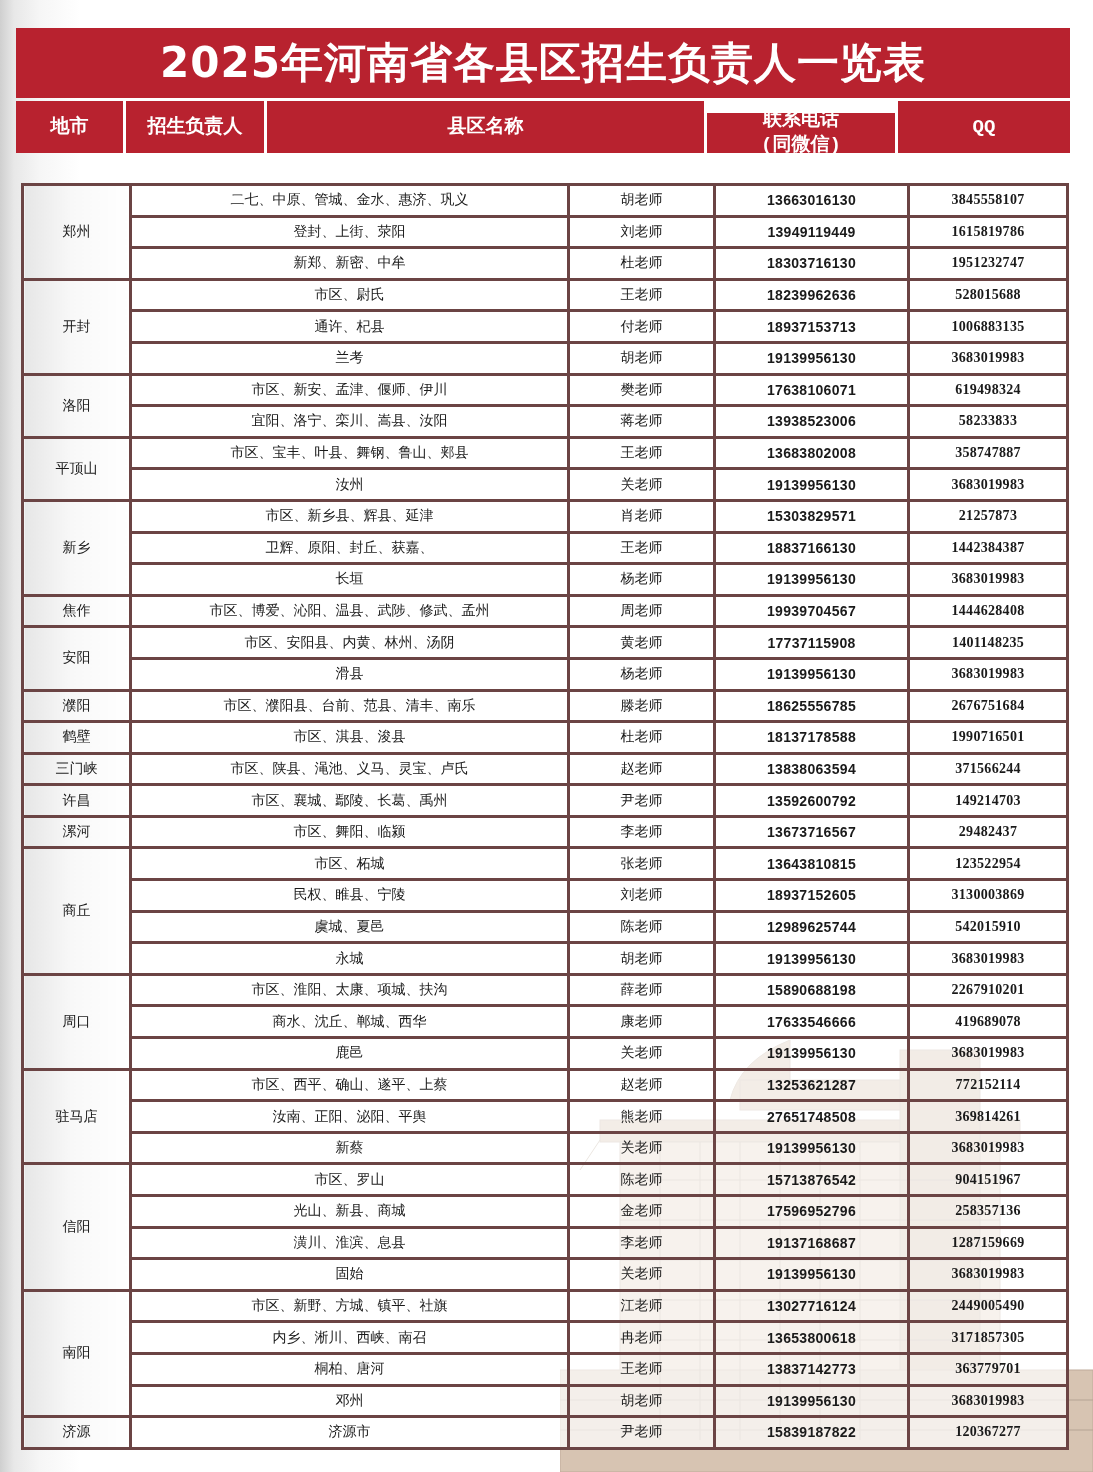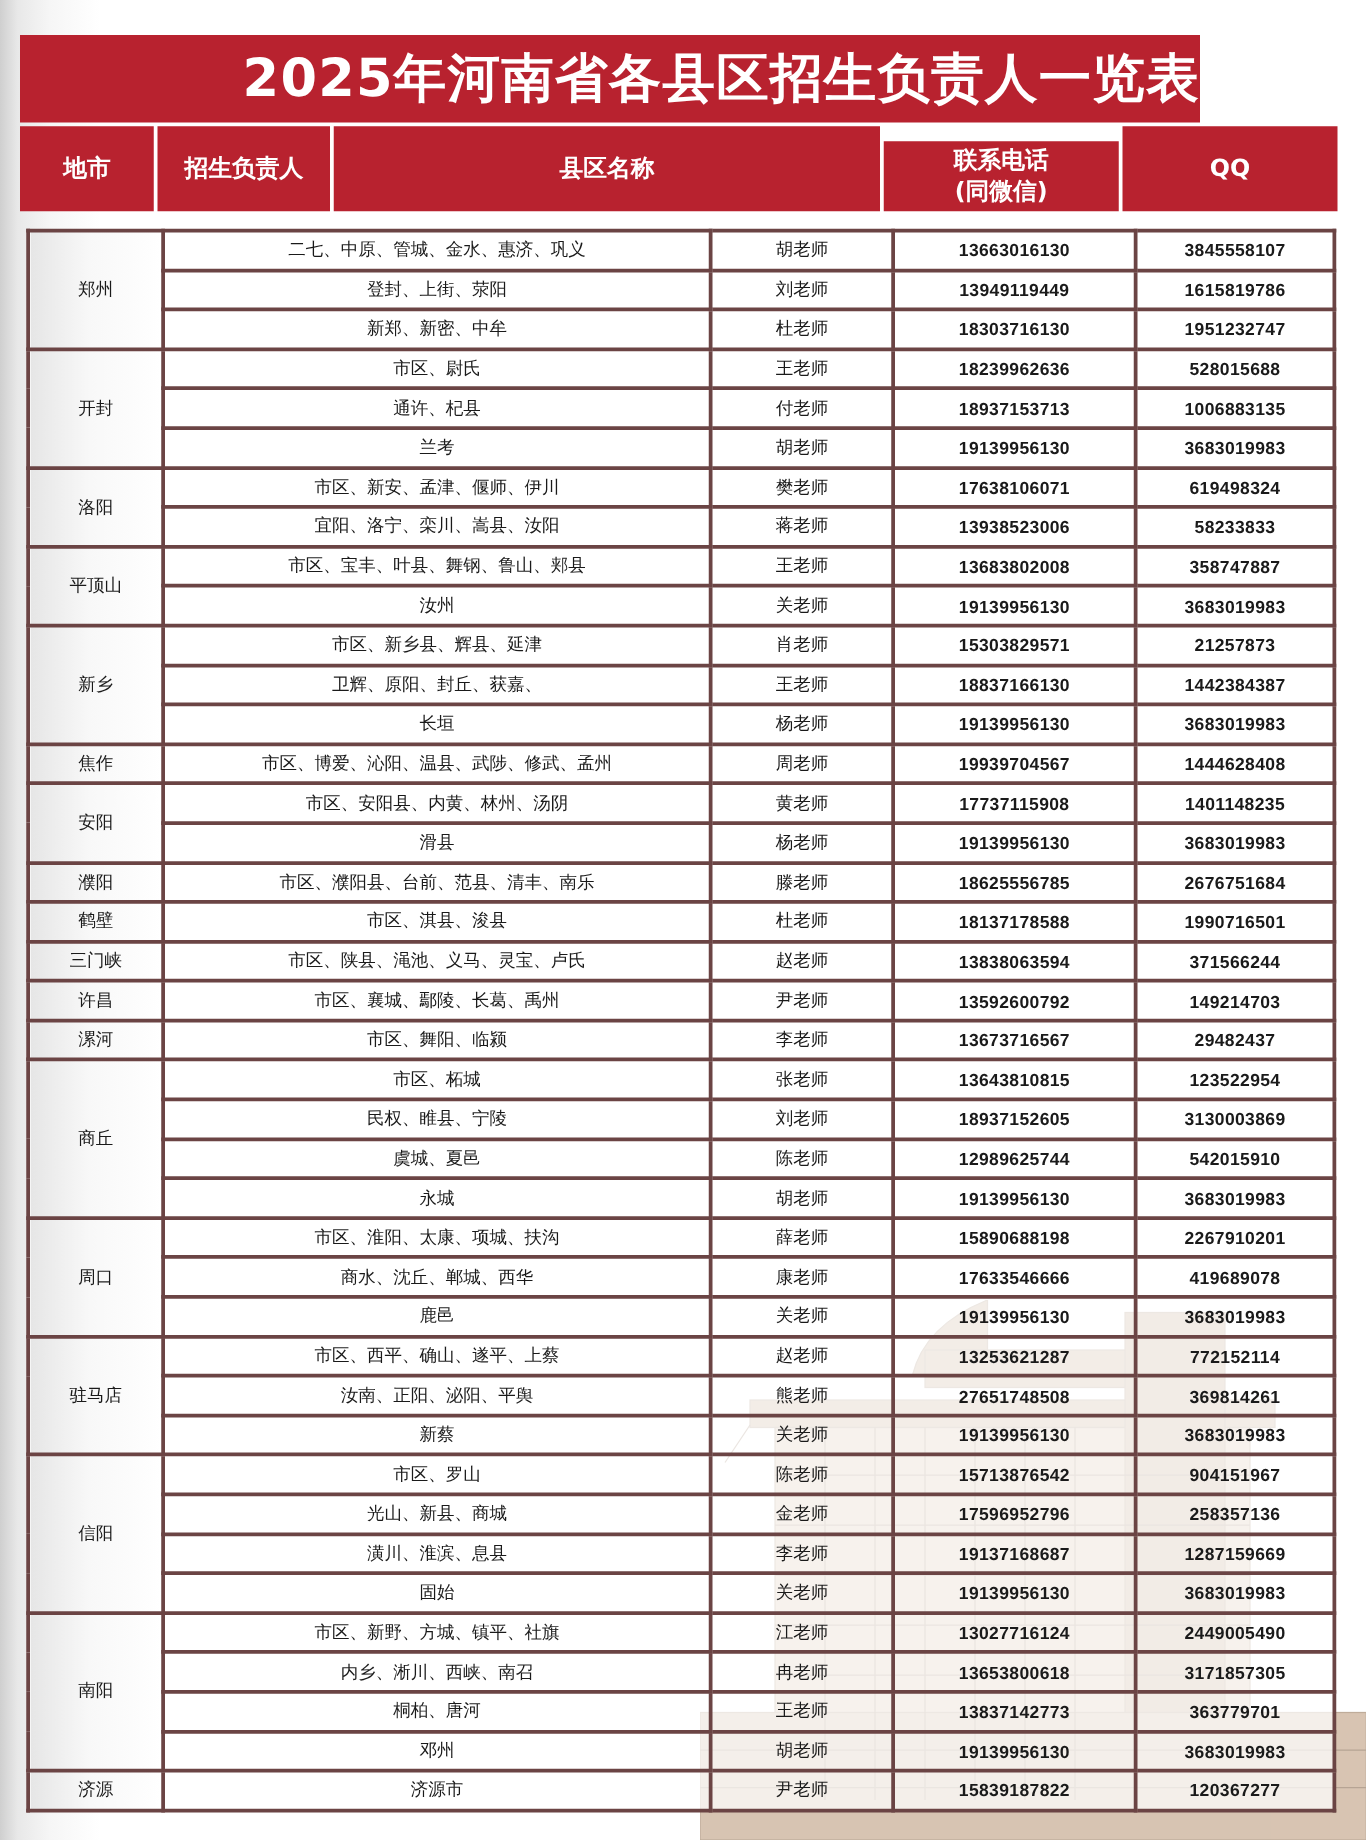--- a/index.html
+++ b/index.html
@@ -4,31 +4,31 @@
 <style>
   * { box-sizing: border-box; margin: 0; padding: 0; }
   html, body { width: 1093px; height: 1472px; overflow: hidden; }
   body {
     background: linear-gradient(90deg, #cfcfcf 0px, #e8e8e8 14px, #f6f6f6 40px, #ffffff 80px);
     font-family: "DejaVu Sans", "Liberation Sans", sans-serif;
     position: relative;
     color: #1a1a1a;
   }
   .title-bar {
-    position: absolute; left: 16px; top: 28px; width: 944px; height: 70px;
+    position: absolute; left: 16px; top: 28px; width: 1054px; height: 70px;
     background: #b8222f;
-    display: flex; align-items: center; justify-content: flex-end;
+    display: flex; align-items: center; justify-content: center;
   }
   .title-bar h1 {
     color: #ffffff; font-size: 42px; font-weight: bold; letter-spacing: 1px;
     font-family: "DejaVu Sans", sans-serif;
   }
   .header-row {
-    position: absolute; left: 16px; top: 101px; width: 1054px; height: 68px;
-    display: flex; gap: 3px;
+    position: absolute; left: 16px; top: 101px; width: 1054px; height: 52px;
+    display: flex; gap: 3px; font-family: Liberation Mono, monospace;
   }
   .header-row .hcell {
     background: #b8222f; color: #fff; font-weight: bold; font-size: 19px;
     display: flex; align-items: center; justify-content: center; text-align: center;
     line-height: 1.3;
   }
   .hc-city { width: 107px; }
   .hc-county { width: 437px; }
   .hc-person { width: 138px; }
   .hc-phone { width: 188px; margin-top: 12px; }
@@ -54,21 +54,21 @@
     padding: 0 4px;
     white-space: nowrap;
   }
   td.city {
     width: 108px; font-size: 20px; font-weight: normal;
     background: linear-gradient(90deg, #e6e6e6 0%, #f8f8f8 45%, #ffffff 100%) !important;
   }
   td.county { width: 438px; }
   td.person { width: 146px; font-size: 15px; margin-left: 25px; }
   td.phone { width: 194px; font-weight: bold; font-family: "Liberation Sans", "DejaVu Sans", sans-serif; font-size: 15px; letter-spacing: 0.3px; }
-  td.qq { font-weight: bold; font-family: Liberation Sans, sans-serif; font-size: 15px; letter-spacing: 0.3px; }
+  td.qq { font-weight: bold; font-family: Liberation Serif, serif; font-size: 15px; letter-spacing: 0.3px; }
 </style>
 </head>
 <body>
 
 <div class="title-bar">
   <h1>2025年河南省各县区招生负责人一览表</h1>
 </div>
 
 <div class="header-row">
   <div class="hcell hc-city">地市</div>

